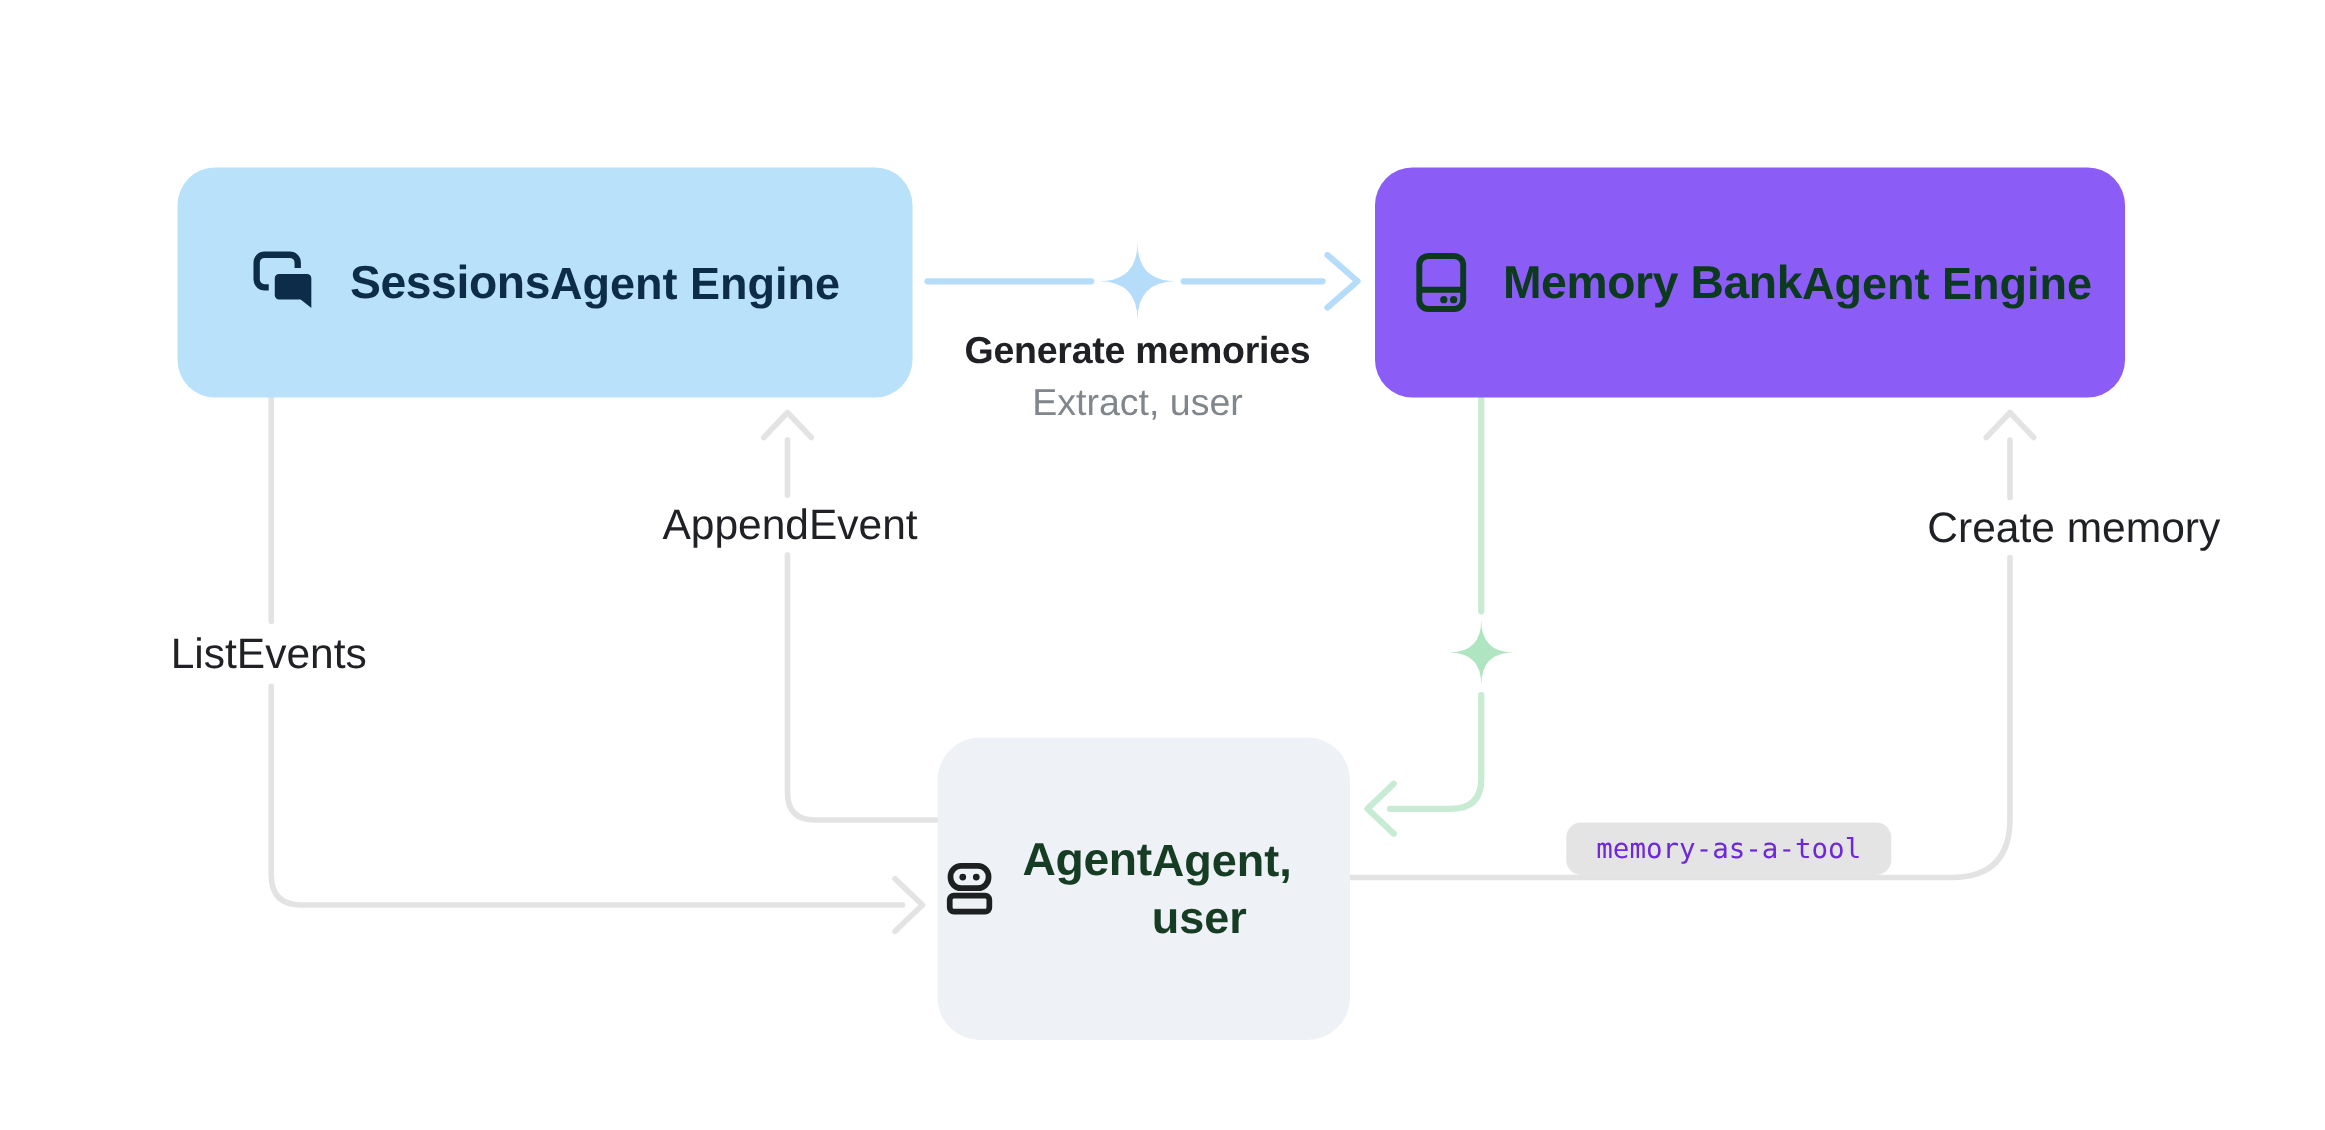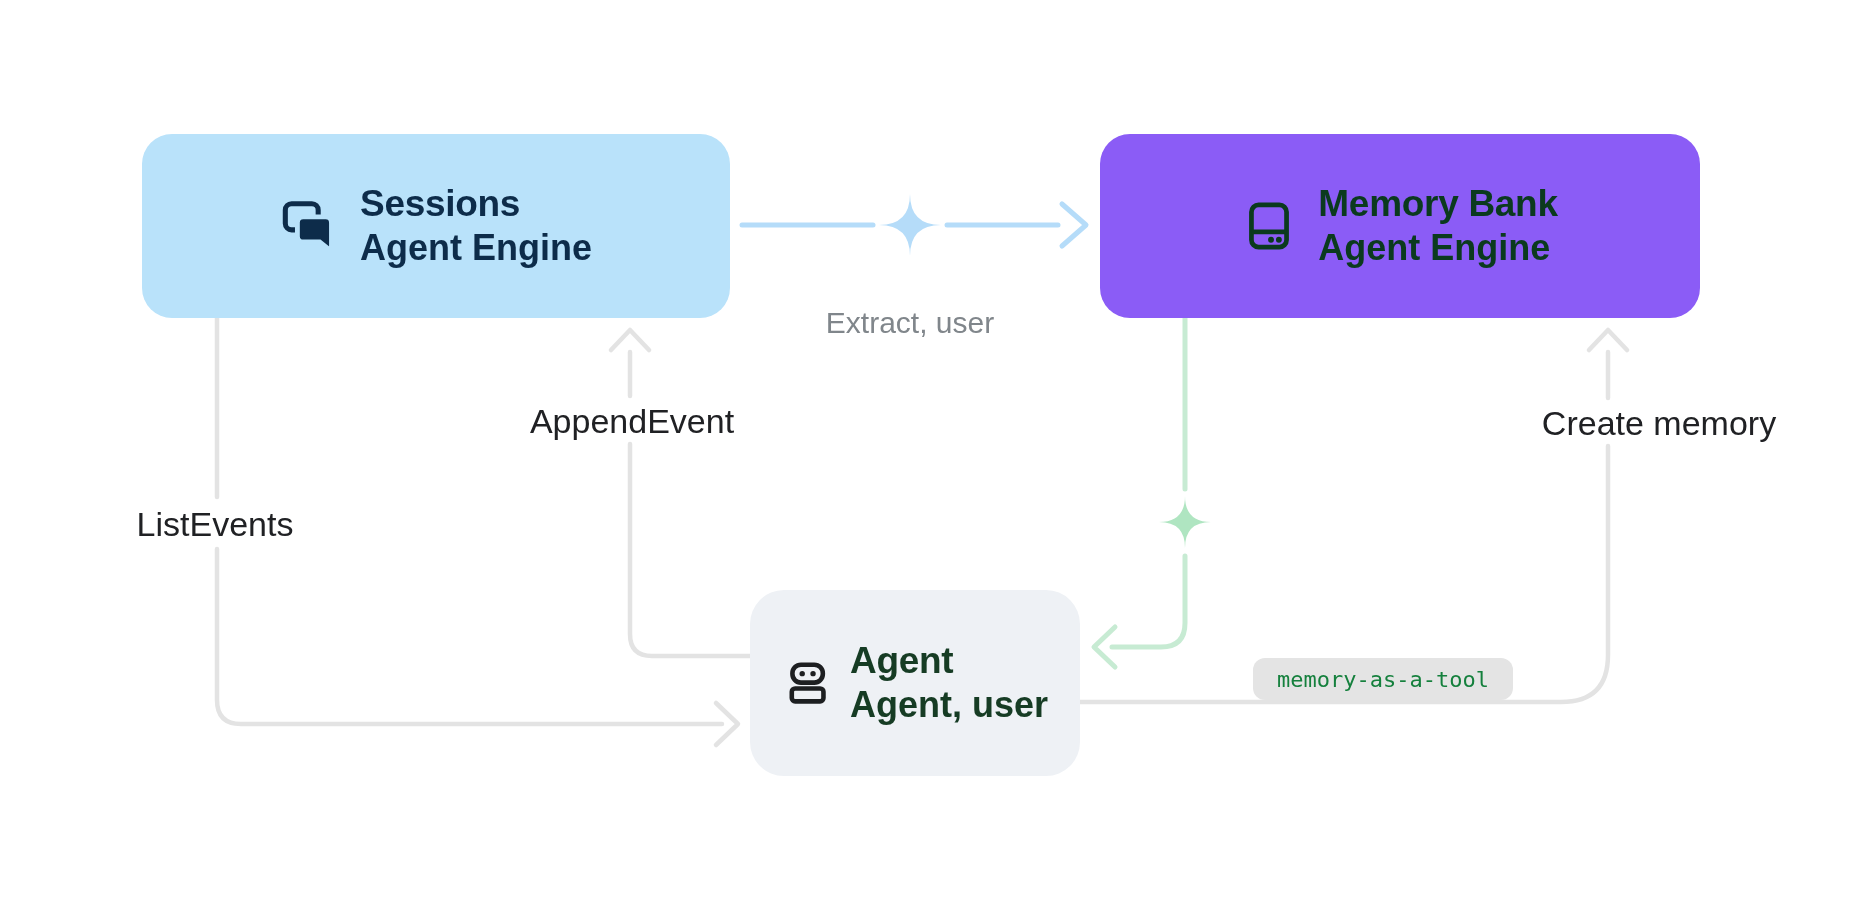--- a/index.html
+++ b/index.html
@@ -5,39 +5,39 @@
   html,body{margin:0;padding:0;background:#ffffff;}
   .canvas{
     position:relative;width:1860px;height:904px;background:#ffffff;overflow:hidden;
     font-family:"Liberation Sans", sans-serif;
   }
   svg.wires{position:absolute;left:0;top:0;width:1860px;height:904px;}
   .node{
     position:absolute;display:flex;align-items:center;justify-content:center;
     gap:22px;border-radius:30px;
   }
-  .node .txt{display:flex;flex-direction:column;}
+  .node .txt{display:flex;flex-direction:row;}
   .node .title{font-size:37px;font-weight:700;letter-spacing:-.3px;line-height:1.18;}
   .node .subtitle{font-size:36px;font-weight:700;line-height:1.25;}
   .node-sessions{left:142px;top:134px;width:588px;height:184px;background:#b9e2fa;color:#0d2c4a;}
   .node-memory{left:1100px;top:134px;width:600px;height:184px;background:#8b5cf6;color:#0b3a1e;}
-  .node-agent{left:750px;top:590px;width:330px;height:186px;background:#eef1f5;color:#163c24;border-radius:34px;gap:18px;}
+  .node-agent{left:750px;top:590px;width:330px;height:242px;background:#eef1f5;color:#163c24;border-radius:34px;gap:18px;}
   .node-agent .icon{color:#1d1f21;}
   .icon{display:flex;align-items:center;}
   .edge-label{
     position:absolute;transform:translate(-50%,-50%);
     font-size:34px;color:#202124;white-space:nowrap;
   }
   .edge-label.bold{font-size:30px;font-weight:700;letter-spacing:-.2px;}
   .edge-label.gray{color:#80868b;font-size:30px;}
   .edge-label.leftalign{transform:translate(0,-50%);}
   .tool-badge{
     position:absolute;left:1253px;top:658px;width:260px;height:42px;
     background:#e4e4e4;border-radius:12px;display:flex;align-items:center;justify-content:center;
-    font-family:"DejaVu Sans Mono", monospace;font-size:22px;color:#15803d;white-space:nowrap;
+    font-family:"DejaVu Sans Mono", monospace;font-size:22px;color:#6d28d9;white-space:nowrap;
   }
 </style>
 </head>
 <body>
 
 <div class="canvas">
 
   <svg class="wires" viewBox="0 0 1860 904">
 
     <g stroke="#b5dcf9" stroke-width="5" fill="none" stroke-linecap="round" stroke-linejoin="round">
@@ -109,20 +109,21 @@
         <circle cx="14.9" cy="7.5" r="1.3" fill="currentColor"></circle>
         <rect x="4.7" y="14.6" width="15.2" height="6.2" rx="1.6" fill="none" stroke="currentColor" stroke-width="2.2"></rect>
       </svg>
     </span>
     <span class="txt">
       <span class="title">Agent</span>
       <span class="subtitle">Agent, user</span>
     </span>
   </div>
 
+  <div class="edge-label bold" style="left:910px;top:281px;">Generate memories</div>
   <div class="edge-label gray" style="left:910px;top:323px;">Extract, user</div>
   <div class="edge-label" style="left:632px;top:421px;">AppendEvent</div>
   <div class="edge-label" style="left:215px;top:524px;">ListEvents</div>
   <div class="edge-label" style="left:1659px;top:423px;">Create memory</div>
 
   <div class="tool-badge">memory-as-a-tool</div>
 
 </div>
 
 </body></html>

